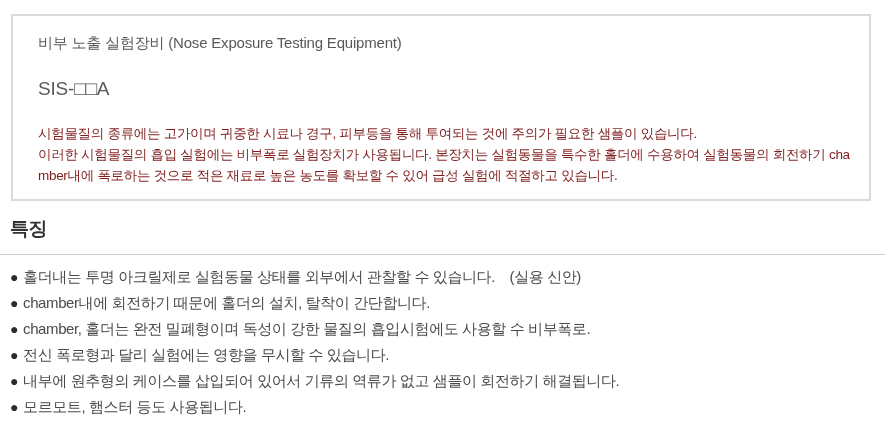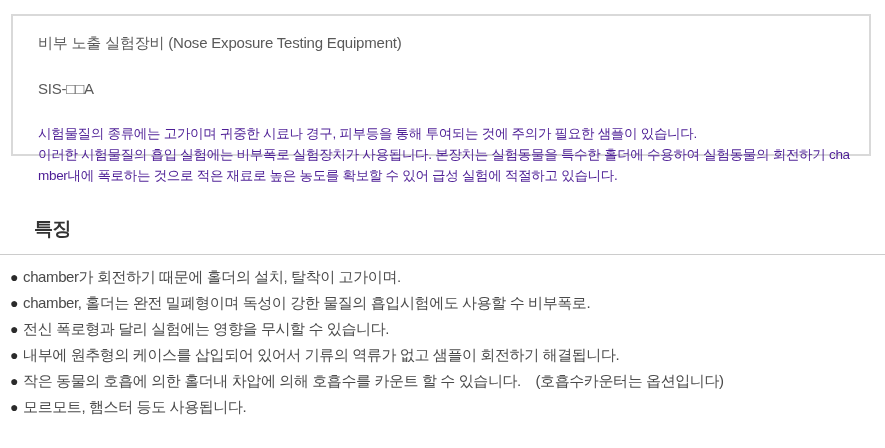--- a/index.html
+++ b/index.html
@@ -12,56 +12,55 @@
     width: 885px;
     height: 448px;
     background: #ffffff;
     overflow: hidden;
   }
   .intro-box {
     position: absolute;
     left: 11px;
     top: 14px;
     width: 860px;
-    height: 142px;
+    height: 187px;
     border: 2px solid #d9d9d9;
     background: #ffffff;
     padding: 17px 25px 14px 25px;
   }
   .intro-title {
     color: #595959;
     font-size: 15px;
     line-height: 20px;
     letter-spacing: -0.2px;
   }
   .intro-model {
     color: #595959;
-    font-size: 15px;
+    font-size: 19px;
     line-height: 20px;
     margin-top: 26px;
     letter-spacing: -0.2px;
   }
   .intro-paragraph {
     margin-top: 24px;
-    color: #4c1d95;
+    color: #7f1d1d;
     font-size: 13.5px;
     line-height: 21px;
     letter-spacing: -0.3px;
     word-break: break-all;
     width: 812px;
   }
   .features-heading {
     position: absolute;
     left: 10px;
     top: 216px;
     color: #333333;
     font-size: 19px;
     font-weight: bold;
     letter-spacing: -0.5px;
-    margin-left: 24px;
   }
   .divider {
     position: absolute;
     left: 0;
     top: 254px;
     width: 885px;
     border: none;
     border-top: 1px solid #cccccc;
   }
   .features-list {
@@ -97,21 +96,21 @@
       <span>시험물질의 종류에는 고가이며 귀중한 시료나 경구, 피부등을 통해 투여되는 것에 주의가 필요한 샘플이 있습니다.</span><br>
       <span>이러한 시험물질의 흡입 실험에는 비부폭로 실험장치가 사용됩니다. 본장치는 실험동물을 특수한 홀더에 수용하여 실험동물의 회전하기 chamber내에 폭로하는 것으로 적은 재료로 높은 농도를 확보할 수 있어 급성 실험에 적절하고 있습니다.</span>
     </div>
   </section>
 
   <h2 class="features-heading">특징</h2>
 
   <hr class="divider">
 
   <ul class="features-list">
-      <li><span class="bullet">●</span><span>chamber가 회전하기 때문에 홀더의 설치, 탈착이 고가이며.</span></li>
+      <li><span class="bullet">●</span><span>홀더내는 투명 아크릴제로 실험동물 상태를 외부에서 관찰할 수 있습니다.　(실용 신안)</span></li>
+      <li><span class="bullet">●</span><span>chamber내에 회전하기 때문에 홀더의 설치, 탈착이 간단합니다.</span></li>
       <li><span class="bullet">●</span><span>chamber, 홀더는 완전 밀폐형이며 독성이 강한 물질의 흡입시험에도 사용할 수 비부폭로.</span></li>
       <li><span class="bullet">●</span><span>전신 폭로형과 달리 실험에는 영향을 무시할 수 있습니다.</span></li>
       <li><span class="bullet">●</span><span>내부에 원추형의 케이스를 삽입되어 있어서 기류의 역류가 없고 샘플이 회전하기 해결됩니다.</span></li>
-      <li><span class="bullet">●</span><span>작은 동물의 호흡에 의한 홀더내 차압에 의해 호흡수를 카운트 할 수 있습니다.　(호흡수카운터는 옵션입니다)</span></li>
       <li><span class="bullet">●</span><span>모르모트, 햄스터 등도 사용됩니다.</span></li>
     </ul>
 
 </div>
 
 </body></html>

